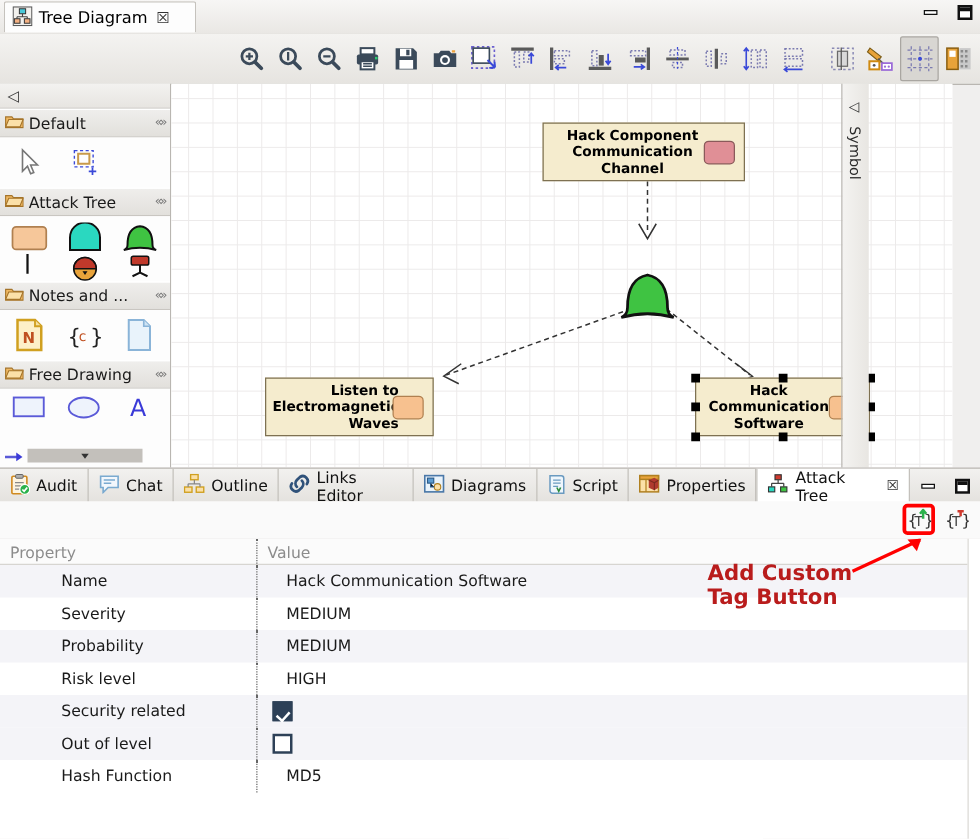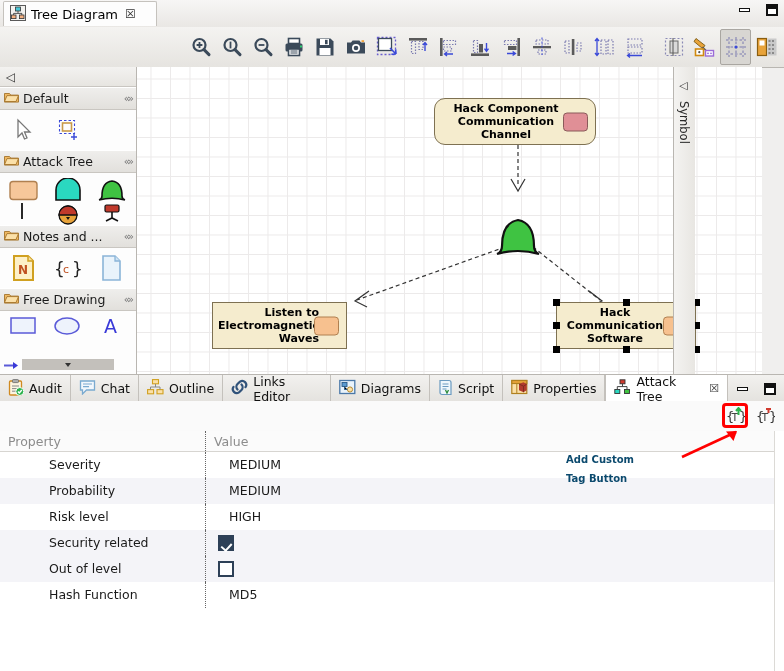--- a/index.html
+++ b/index.html
@@ -103,22 +103,22 @@
     height:26px;line-height:26px;display:flex;align-items:center;}
   .cb{width:16px;height:16px;border:2px solid #2d4057;box-sizing:border-box;background:#fff;
     display:inline-block;margin-left:-11px;}
   .cb.on{background:#2d4057;position:relative;}
   .cb.on::after{content:"";position:absolute;left:3px;top:4px;width:5px;height:8px;
     border:2px solid #fff;border-top:none;border-left:none;transform:rotate(42deg);}
   .pt-scroll{position:absolute;right:0;top:0;width:9px;height:240px;background:#fff;
     border-left:1px solid #dcdad6;}
 
   
-  .annot{position:absolute;left:566px;top:450px;color:#0c4a6e;font-weight:bold;
-    font-size:10px;line-height:19px;font-family:"DejaVu Sans","Liberation Sans",sans-serif;
+  .annot{position:absolute;left:566px;top:450px;color:#b91c1c;font-weight:bold;
+    font-size:17px;line-height:19px;font-family:"DejaVu Sans","Liberation Sans",sans-serif;
     white-space:pre;}
   .annot-arrow{position:absolute;left:680px;top:430px;}
 </style>
 </head>
 <body>
 
 <div id="app">
 
   <div class="editor-tabbar">
     <div class="editor-tab">
@@ -470,21 +470,21 @@
 
     <svg style="position:absolute;left:0;top:0;width:625px;height:307px;">
       <path d="M381 78 L381 120" stroke="#333" stroke-width="1.2" stroke-dasharray="4 3" fill="none"></path>
       <path d="M374 112 L381 124 L388 112" stroke="#333" stroke-width="1.2" fill="none"></path>
       <path d="M368 180 L220 233" stroke="#333" stroke-width="1.2" stroke-dasharray="4 3" fill="none"></path>
       <path d="M232 224 L218 234 L230 240" stroke="#333" stroke-width="1.2" fill="none"></path>
       <path d="M396 180 L463 233" stroke="#333" stroke-width="1.2" stroke-dasharray="4 3" fill="none"></path>
       <path d="M452 224 L465 234 L453 240" stroke="#333" stroke-width="1.2" fill="none"></path>
     </svg>
 
-    <div class="node" style="left:297px;top:31px;width:162px;height:47px;border-radius:11px;">
+    <div class="node" style="left:297px;top:31px;width:162px;height:47px;">
       <div class="ntext" style="margin-right:18px;">Hack Component<br>Communication<br>Channel</div>
       <span class="nchip" style="background:#e08f96;"></span>
     </div>
 
     <svg style="position:absolute;left:357px;top:150px;" width="48" height="42" viewBox="0 0 48 42">
       <path d="M3 37 Q8 35 8 29 Q8 6 24 3 Q40 6 40 29 Q40 35 45 37 Q24 31 3 37 z" fill="#3fc342" stroke="#111" stroke-width="2.2"></path>
     </svg>
 
     <div class="node" style="left:75px;top:235px;width:135px;height:47px;">
       <div class="ntext" style="margin-right:22px;text-align:right;">Listen to<br>Electromagnetic<br>Waves</div>
@@ -626,20 +626,24 @@
       </div>
     </div>
   </div>
 
   <div class="prop-table">
     <div class="pt-header">
       <div class="pt-h c1">Property</div>
       <div class="pt-h c2">Value</div>
     </div>
 
+    <div class="pt-row alt">
+      <div class="pt-c1">Name</div>
+      <div class="pt-c2">Hack Communication Software</div>
+    </div>
     <div class="pt-row">
       <div class="pt-c1">Severity</div>
       <div class="pt-c2">MEDIUM</div>
     </div>
     <div class="pt-row alt">
       <div class="pt-c1">Probability</div>
       <div class="pt-c2">MEDIUM</div>
     </div>
     <div class="pt-row">
       <div class="pt-c1">Risk level</div>

